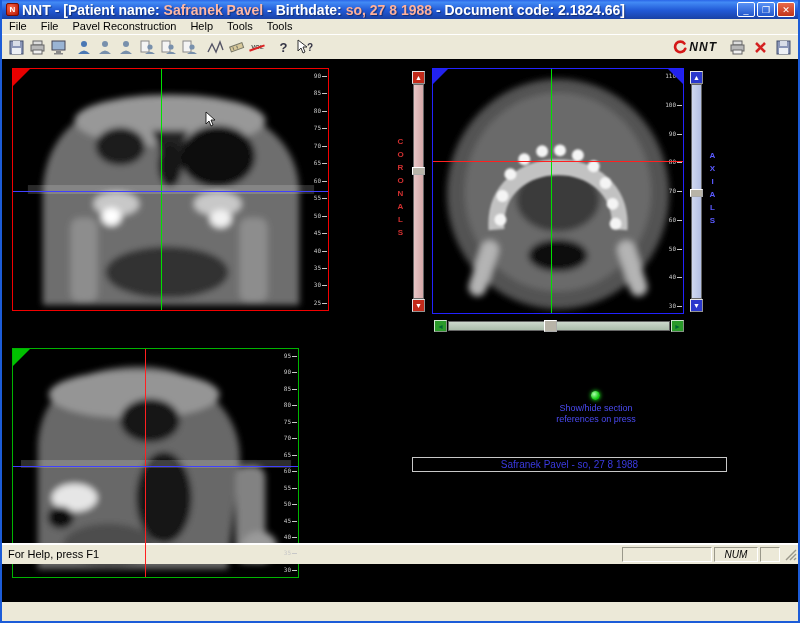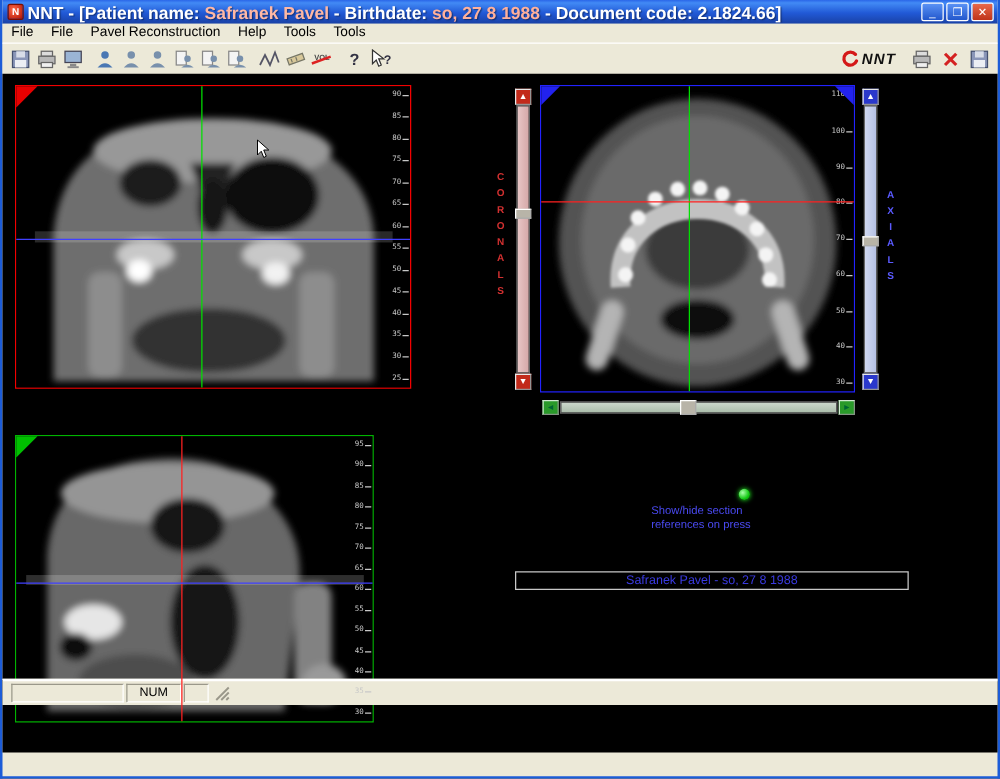--- a/index.html
+++ b/index.html
@@ -99,35 +99,35 @@
     font-size:8px; font-weight:bold; letter-spacing:4px; z-index:4; }
   .vlabel.red  { color:#d23030; }
   .vlabel.blue { color:#5a5aff; }
   .hlabel { position:absolute; font-size:9px; font-weight:bold; letter-spacing:7px;
     color:#2aa82a; text-align:center; z-index:4; }
 
   
   .green-dot { position:absolute; width:9px; height:9px; border-radius:50%;
     background:radial-gradient(circle at 35% 35%, #aaffaa, #12c912 60%, #0a7a0a);
     box-shadow:0 0 4px #2f2; z-index:4; }
-  .showhide-text { position:absolute; text-align:left; font-size:9px; line-height:11px;
+  .showhide-text { position:absolute; text-align:center; font-size:9px; line-height:11px;
     color:#4a4af2; z-index:4; }
   .patient-box { position:absolute; border:1px solid #c8c8c8; background:#000;
     display:flex; align-items:center; justify-content:center;
     font-size:10px; color:#3a3ae0; z-index:4; }
 
   .cursor-arrow { position:absolute; z-index:9; }
 
   
   .statusbar { position:absolute; left:0; top:543px; width:796px; height:21px; background:#ece9d8;
     display:flex; align-items:center; font-size:11px; color:#000; padding-left:6px;
     border-top:1px solid #fff; box-shadow:inset 0 1px 0 #fff; }
   .sb-help { flex:1; }
   .sb-panel { height:15px; margin:12px 1px; border:1px solid; border-color:#9a988a #fff #fff #9a988a;
-    font-size:10px; text-align:center; line-height:14px; color:#000; }
+    font-size:10px; text-align:center; line-height:14px; color:#000;font-style:italic; }
   .sb-grip { width:15px; height:15px; margin-left:2px; }
 </style>
 </head>
 <body>
 
 <div class="window">
 
   <div class="titlebar">
     <div class="app-icon">N</div>
     <div class="title-text">
@@ -452,20 +452,21 @@
           <span class="tick">45</span>
           <span class="tick">40</span>
           <span class="tick">35</span>
           <span class="tick">30</span>
         </div>
     </div>
 
   </div>
 
   <div class="statusbar">
+    <div class="sb-help">For Help, press F1</div>
     <div class="sb-panel" style="width:90px;"></div>
     <div class="sb-panel" style="width:44px;">NUM</div>
     <div class="sb-panel" style="width:20px;"></div>
     <svg class="sb-grip">
       <line x1="13" y1="3" x2="3" y2="13" stroke="#9a988a" stroke-width="1.5"></line>
       <line x1="13" y1="7" x2="7" y2="13" stroke="#9a988a" stroke-width="1.5"></line>
       <line x1="13" y1="11" x2="11" y2="13" stroke="#9a988a" stroke-width="1.5"></line>
     </svg>
   </div>
 

